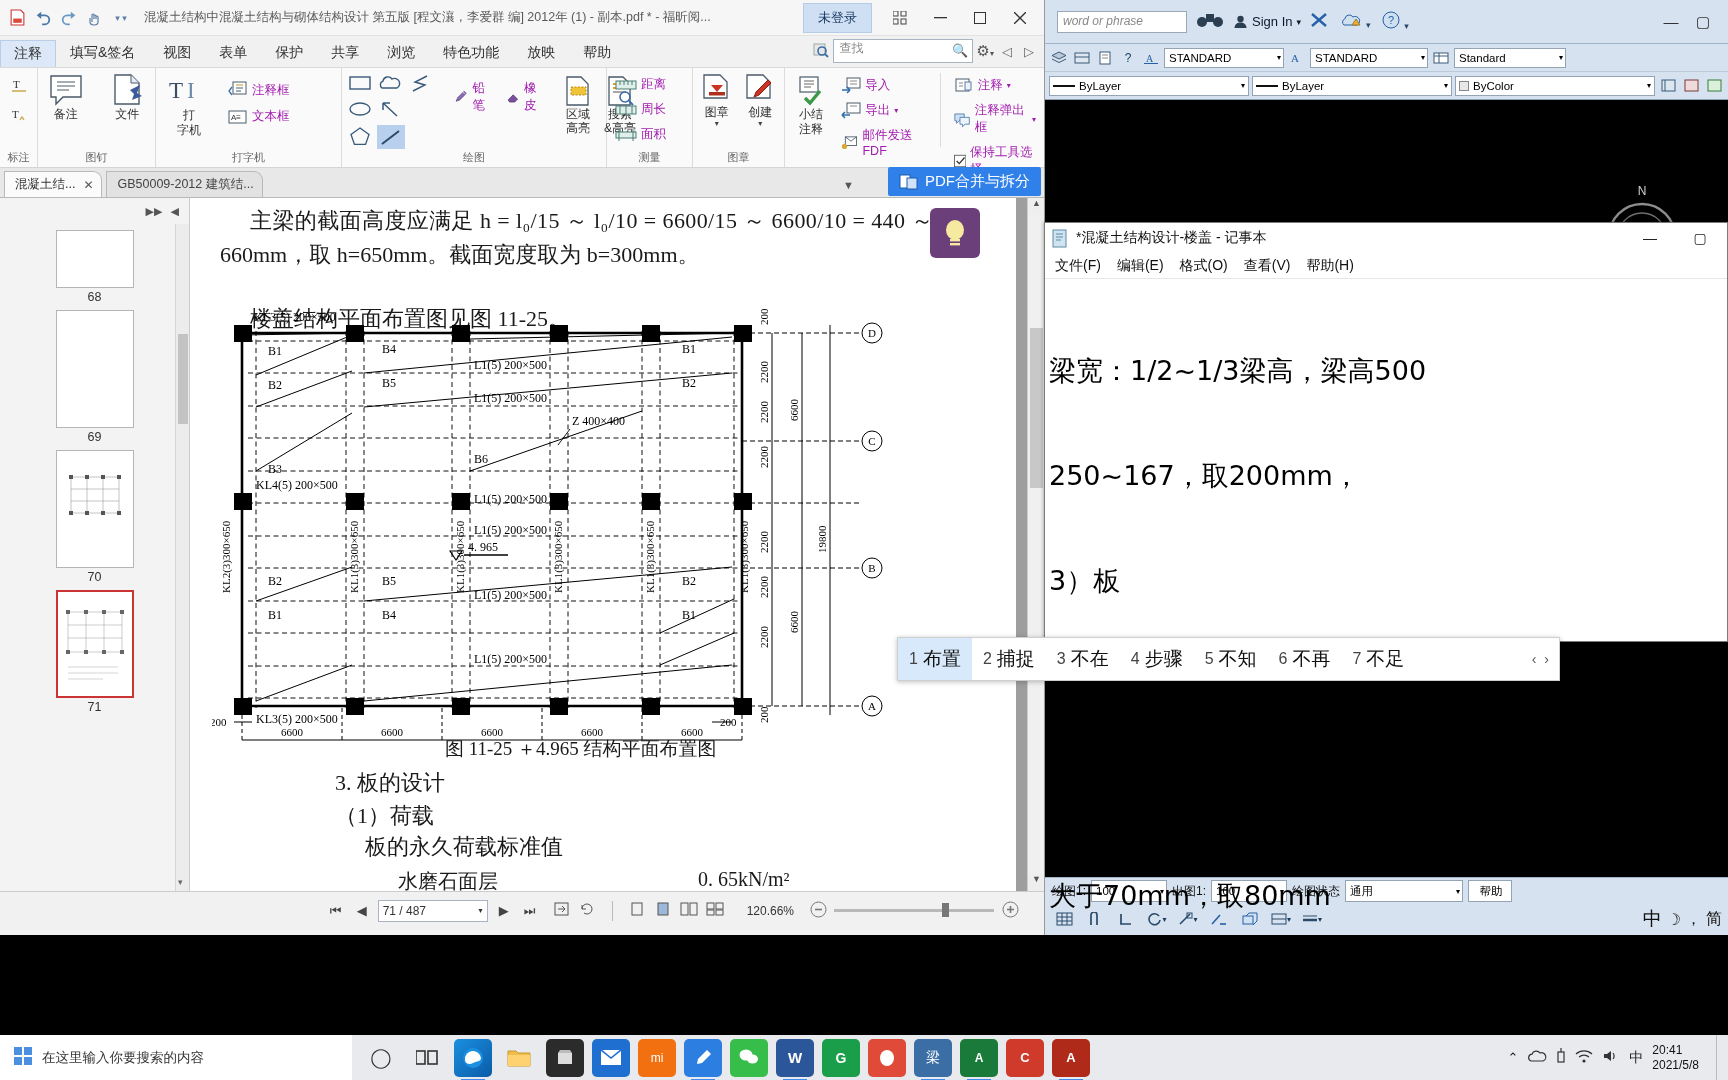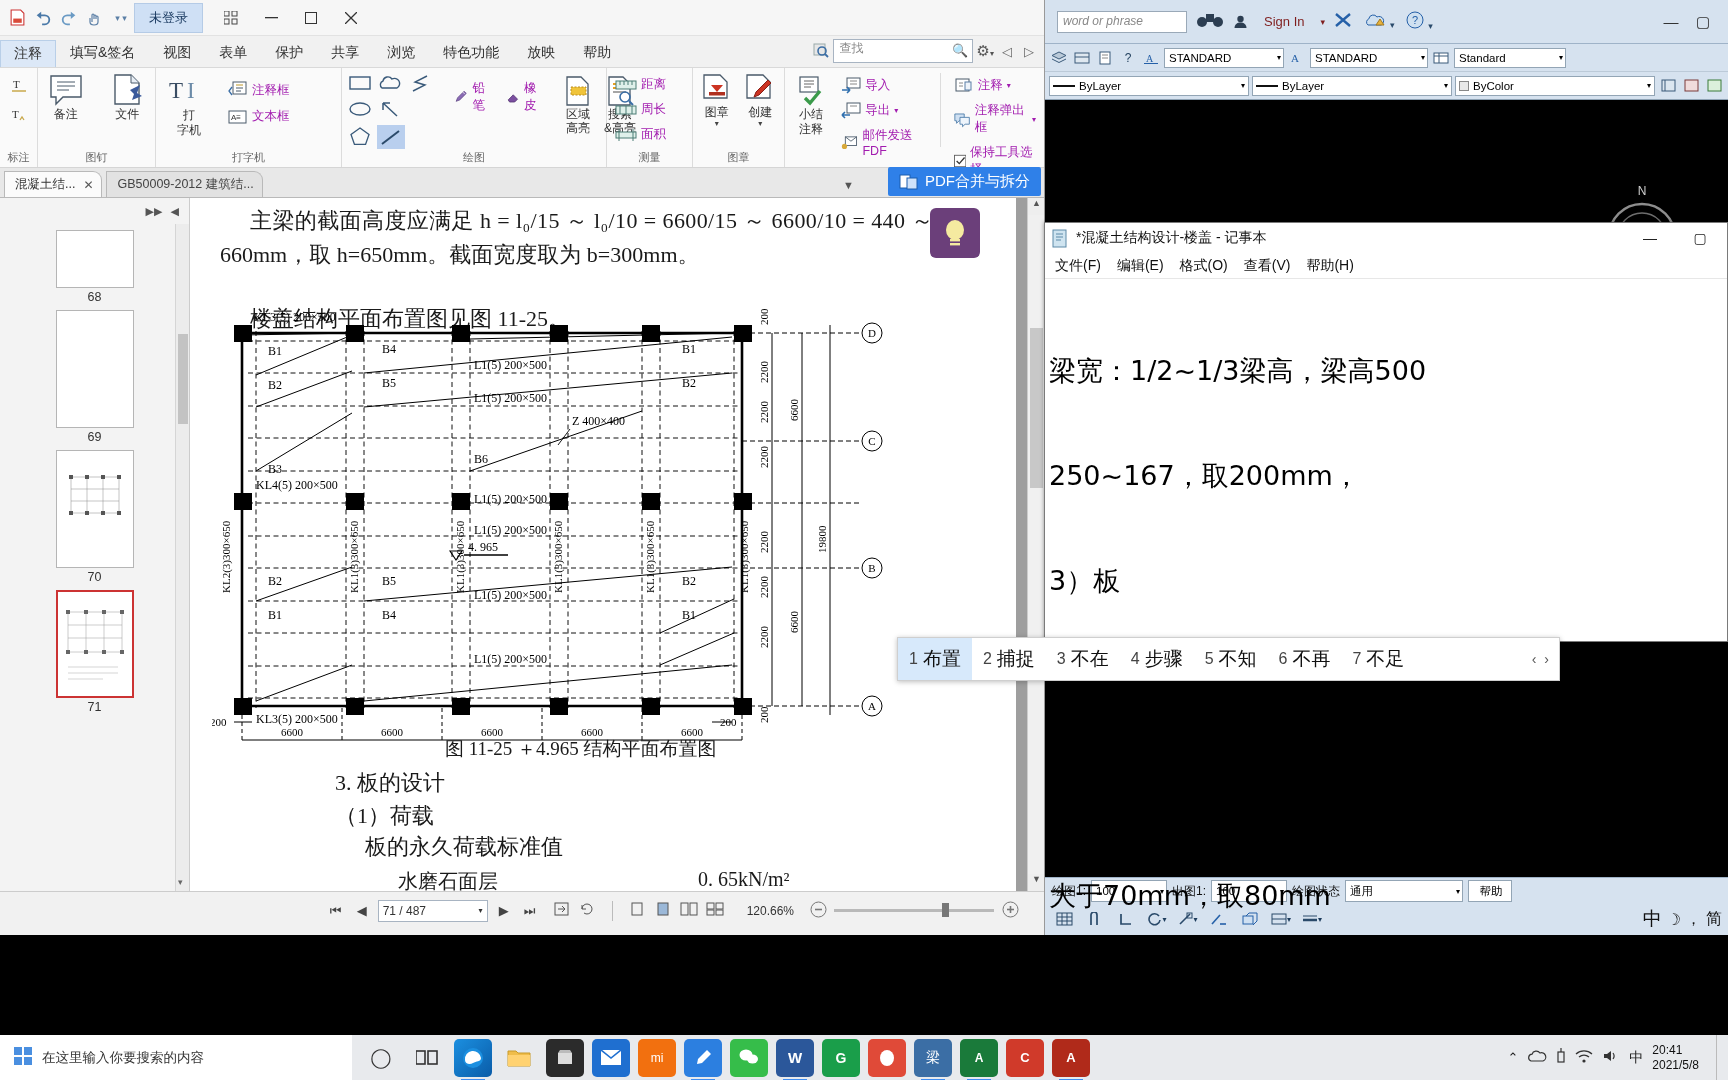--- a/index.html
+++ b/index.html
@@ -94,21 +94,21 @@
   .zoomslider { width:160px; height:3px; background:#b9b9b9; position:relative;}
   .zoomknob { position:absolute; width:7px; height:14px; background:#777; top:-6px; left:108px;}
 
   
   #cad { position:absolute; left:1045px; top:0; width:683px; height:935px;
          background:#000; overflow:hidden; }
   .cad-top { height:44px; background:#d6e2ef; display:flex; align-items:center; gap:6px;
              padding:0 12px; border-bottom:1px solid #9fb3c8;}
   .cad-search { flex:0 0 130px; height:22px; background:#fff; border:1px solid #9aa9b8;
                 font-size:12px; color:#888; padding:2px 5px; font-style:italic;}
-  .cad-signin { display:flex; align-items:center; gap:16px; font-size:13px; color:#7f1d1d;}
+  .cad-signin { display:flex; align-items:center; gap:4px; font-size:13px; color:#0f172a;}
   .cad-iconbtn { font-size:14px; color:#2a4a6b; padding:0 3px;}
   .cad-winbtn { font-size:15px; color:#333; width:26px; text-align:center;}
   .cad-menubar { height:30px; background:#d6e2ef; display:flex; align-items:center;
                  gap:0px; padding-left:4px; border-bottom:1px solid #a9bccd;}
   .cad-menu { font-size:13.5px; color:#1b1b1b; padding:4px 9px; white-space:nowrap;}
   .cad-toolrow { height:28px; background:#d6e2ef; display:flex; align-items:center; gap:3px;
                  padding:0 4px; border-bottom:1px solid #bccad8;}
   .cad-combo { height:20px; background:#fff; border:1px solid #93a5b5; font-size:11.5px;
                display:flex; align-items:center; justify-content:space-between; padding:0 2px 0 4px;gap:36px;}
   .cad-tbtn { width:20px; height:20px; border:1px solid transparent; display:flex;
@@ -189,20 +189,21 @@
           <path d="M14 7H8a5 5 0 0 0 0 10h3" fill="none" stroke="#6a9ac4" stroke-width="2"></path>
           <path d="M12 3l5 4-5 4z" fill="#6a9ac4"></path>
         </svg>
     </span>
     <span class="qa-btn">
       <svg width="16" height="16" viewBox="0 0 16 16">
           <path d="M5 12V5a1 1 0 0 1 2 0v4m0-3a1 1 0 0 1 2 0v3m0-2a1 1 0 0 1 2 0v5c0 2-2 3-4 3s-4-1-4-3V8" fill="none" stroke="#5b7fa6" stroke-width="1.2"></path>
         </svg>
     </span>
     <span class="qa-btn" style="font-size:9px;">▾ ▾</span>
+    <div class="fx-title">混凝土结构中混凝土结构与砌体结构设计 第五版 [程文瀼，李爱群 编] 2012年 (1) - 副本.pdf * - 福昕阅...</div>
     <div class="fx-login">未登录</div>
     <span class="fx-wbtn">
       <svg width="14" height="14" viewBox="0 0 14 14">
           <rect x="0" y="0" width="5" height="5" fill="none" stroke="#444"></rect>
           <rect x="8" y="0" width="5" height="5" fill="none" stroke="#444"></rect>
           <rect x="0" y="8" width="5" height="5" fill="none" stroke="#444"></rect>
           <rect x="8" y="8" width="5" height="5" fill="none" stroke="#444"></rect>
         </svg>
     </span>
     <span class="fx-wbtn">

